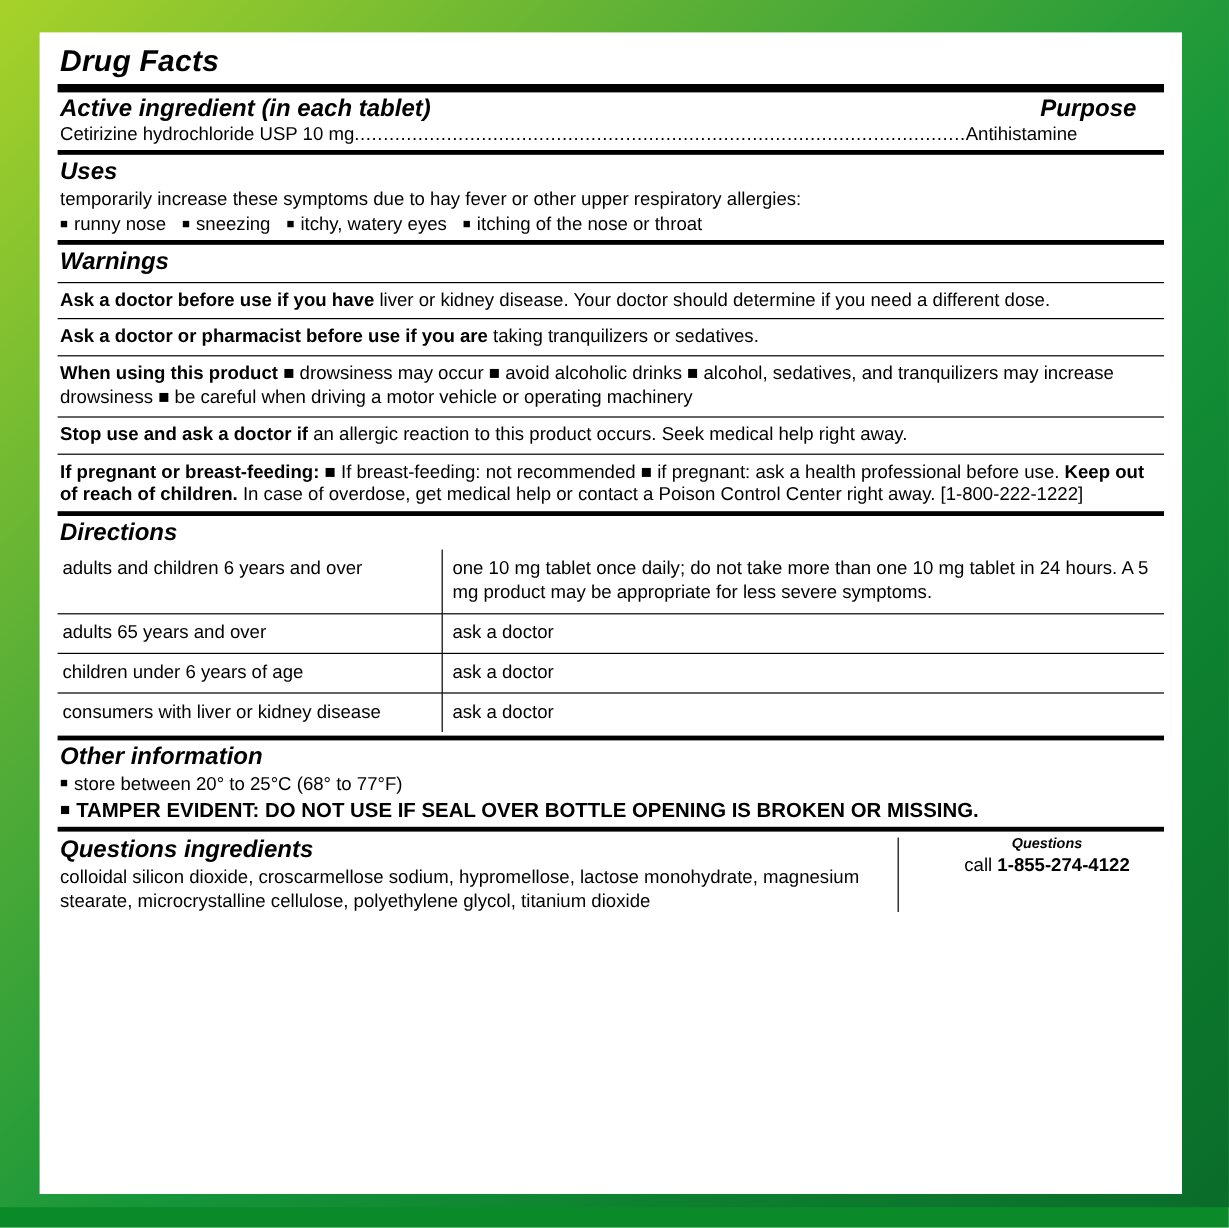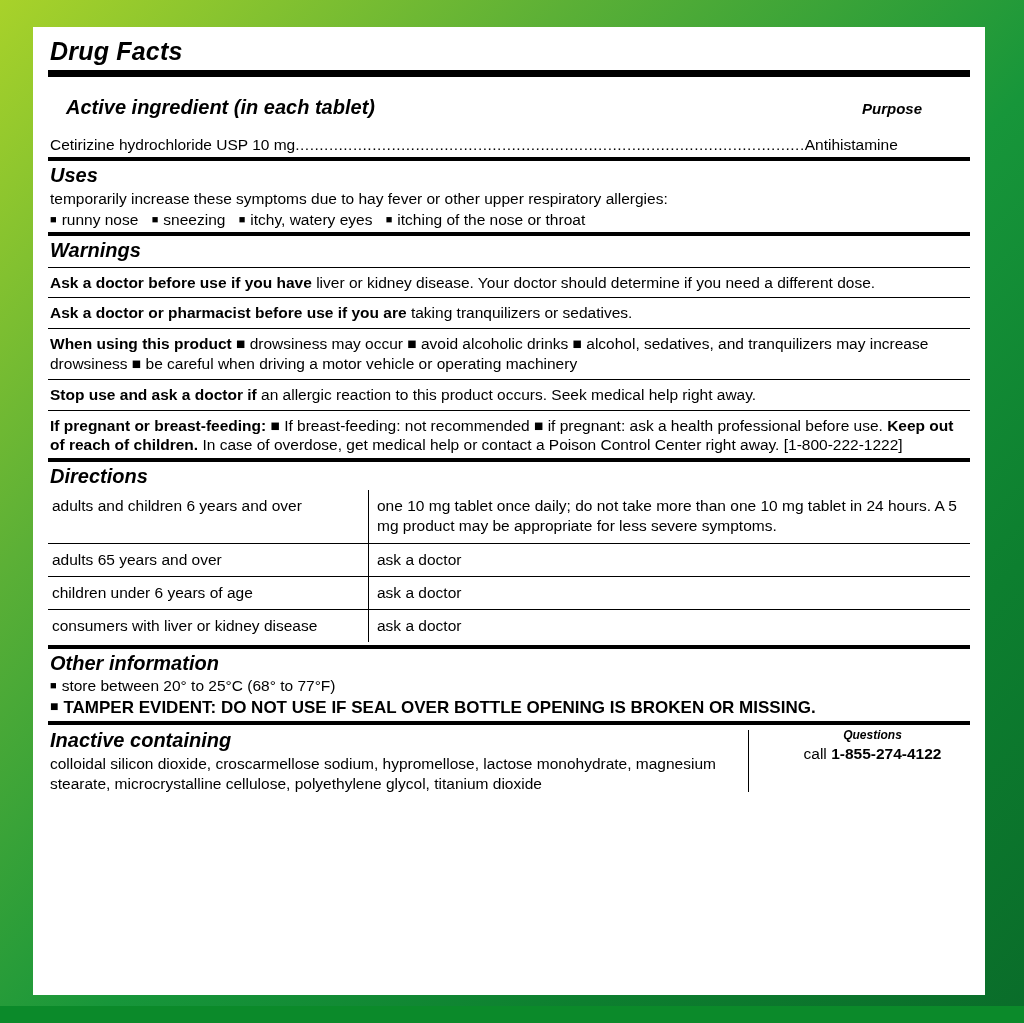--- a/index.html
+++ b/index.html
@@ -55,24 +55,24 @@
     font-weight: bold;
     margin: 1px 0 2px 2px;
   }
   .row-head {
     display: flex;
     justify-content: space-between;
     align-items: baseline;
     margin: 1px 0 1px 2px;
   }
   .row-head .purpose {
-    font-size: 15px;
-    font-style: italic;
-    font-weight: bold;
-    margin-right: 48px;
+    font-size: 20px;
+    font-style: italic;
+    font-weight: bold;
+    margin-right: 23px;
   }
   .body-text {
     font-size: 15.5px;
     line-height: 1.26;
     margin: 1px 0 1px 2px;
     color: #000;
   }
   .dotted-line {
     font-size: 15.5px;
     margin: 0 0 2px 2px;
@@ -165,21 +165,21 @@
 <body>
 
 <div class="page">
   <div class="panel">
     <div class="inner">
 
       <h1 class="df-title">Drug Facts</h1>
       <div class="rule-thick"></div>
 
       <div class="row-head">
-        <div class="sec-head" style="margin:16px;">Active ingredient (in each tablet)</div>
+        <div class="sec-head" style="margin:0;">Active ingredient (in each tablet)</div>
         <div class="purpose">Purpose</div>
       </div>
       <div class="dotted-line">
         <span>Cetirizine hydrochloride USP 10 mg</span><span class="dots">..........................................................................................................</span><span>Antihistamine</span>
       </div>
 
       <div class="rule-mid"></div>
 
       <div class="sec-head">Uses</div>
       <div class="body-text">temporarily increase these symptoms due to hay fever or other upper respiratory allergies:</div>
@@ -251,21 +251,21 @@
         <span class="sq">■</span><span>store between 20° to 25°C (68° to 77°F)</span>
       </div>
       <div class="tamper">
         <span class="sq" style="font-size:14px;">■</span><span>TAMPER EVIDENT: DO NOT USE IF SEAL OVER BOTTLE OPENING IS BROKEN OR MISSING.</span>
       </div>
 
       <div class="rule-mid"></div>
 
       <div class="bottom">
         <div class="left-col">
-          <div class="sec-head">Inactive containing</div>
+          <div class="sec-head">Questions ingredients</div>
           <div class="body-text">colloidal silicon dioxide, croscarmellose sodium, hypromellose, lactose monohydrate, magnesium stearate, microcrystalline cellulose, polyethylene glycol, titanium dioxide</div>
         </div>
         <div class="divider"></div>
         <div class="right-col">
           <div class="q-title">Questions</div>
           <div class="q-call">
             <span>call </span><b>1-855-274-4122</b>
           </div>
         </div>
       </div>

